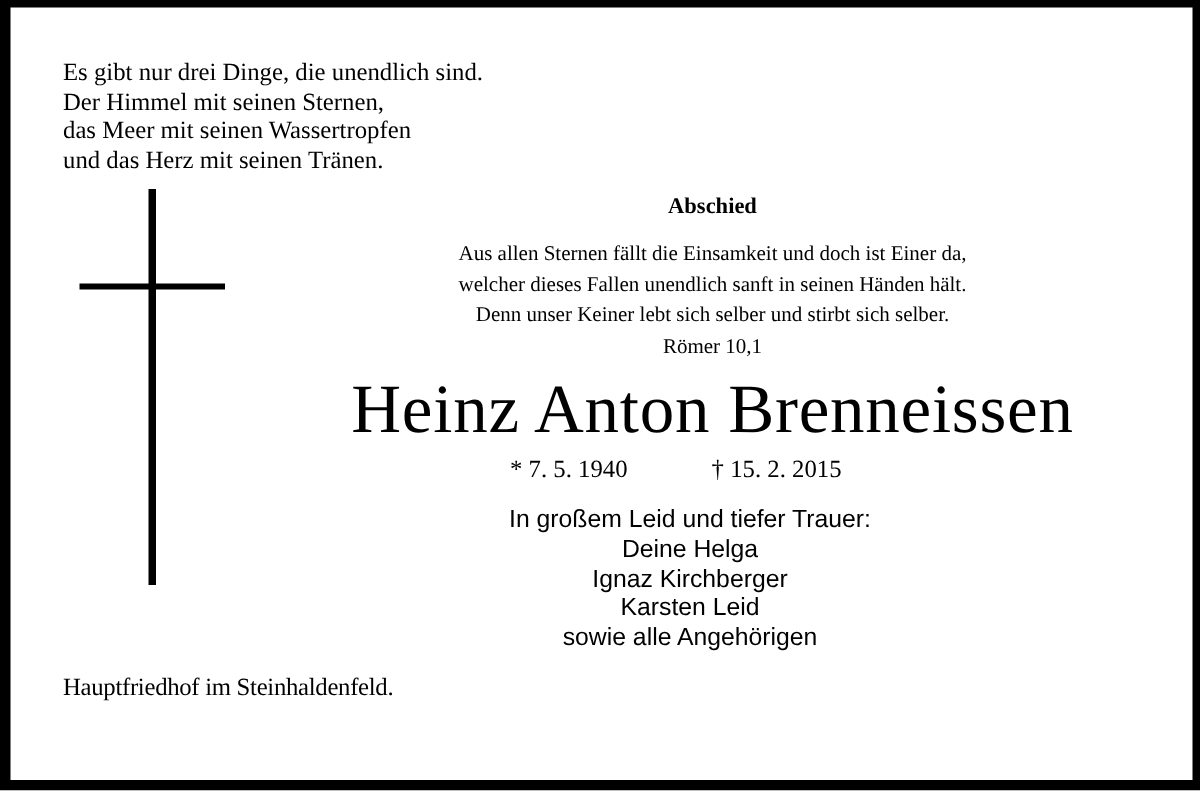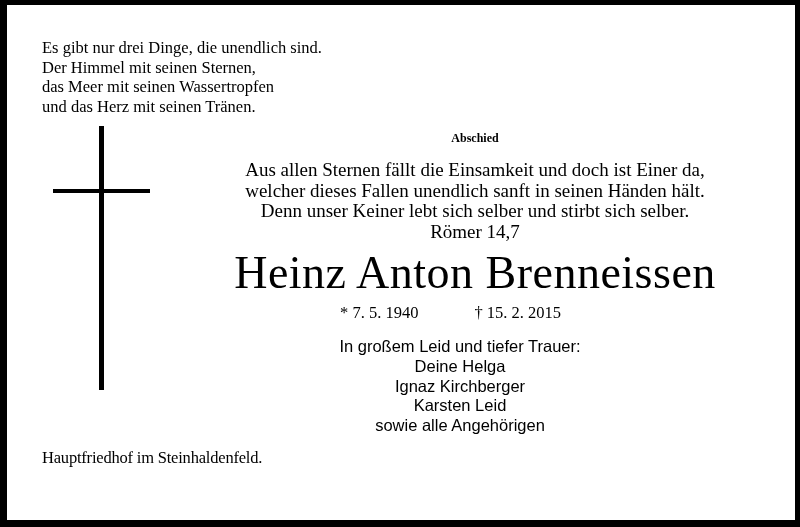--- a/index.html
+++ b/index.html
@@ -4,22 +4,22 @@
   <style>
     html, body { margin: 0; padding: 0; background: #ffffff; }
     body { width: 800px; height: 527px; position: relative; overflow: hidden; font-family: "DejaVu Serif", "Liberation Serif", serif; color: #000; }
     .frame { position: absolute; left: 0; top: 0; width: 800px; height: 527px; box-sizing: border-box;
              border-top: 5px solid #000; border-left: 7px solid #000; border-right: 5px solid #000; border-bottom: 7px solid #000; background: #fff; }
     .poem { position: absolute; left: 42px; top: 38px; font-family: "Liberation Serif", serif; font-size: 16.5px; line-height: 19.5px; }
     .poem div { white-space: nowrap; }
     .cross-v { position: absolute; left: 99px; top: 126px; width: 5px; height: 264px; background: #000; }
     .cross-h { position: absolute; left: 53px; top: 189px; width: 97px; height: 4px; background: #000; }
     .center { position: absolute; left: 200px; width: 550px; text-align: center; font-family: "Liberation Serif", serif; }
-    .heading { top: 127px; font-weight: bold; font-size: 12px; line-height: 22px; }
-    .quote { top: 160px; font-size: 19px; line-height: 20.5px; }
+    .heading { top: 127px; font-weight: bold; font-size: 15px; line-height: 22px; }
+    .quote { top: 160px; font-size: 14px; line-height: 20.5px; }
     .quote div { white-space: nowrap; }
     .name { top: 246px; font-size: 46px; line-height: 54px; letter-spacing: 0.5px; white-space: nowrap; }
     .dates { position: absolute; top: 303px; left: 340px; font-family: "Liberation Serif", serif; font-size: 16.5px; line-height: 20px; white-space: nowrap; }
     .dates span { display: inline-block; }
     .dates .death { margin-left: 56px; }
     .mourn { position: absolute; top: 337px; left: 300px; width: 320px; text-align: center; font-family: Liberation Sans, sans-serif; font-size: 16.5px; line-height: 19.8px; }
     .mourn div { white-space: nowrap; }
     .footer { position: absolute; left: 42px; top: 448px; font-family: "Liberation Serif", serif; font-size: 16.5px; line-height: 20px; letter-spacing: -0.2px; }
     .footer div { white-space: nowrap; }
   </style>
@@ -39,21 +39,21 @@
   <div class="cross-v"></div>
   <div class="cross-h"></div>
 </div>
 
 <div class="center heading">Abschied</div>
 
 <div class="center quote">
   <div>Aus allen Sternen fällt die Einsamkeit und doch ist Einer da,</div>
   <div>welcher dieses Fallen unendlich sanft in seinen Händen hält.</div>
   <div>Denn unser Keiner lebt sich selber und stirbt sich selber.</div>
-  <div>Römer 14,7</div>
+  <div>Römer 10,1</div>
 </div>
 
 <div class="center name">Heinz Anton Brenneissen</div>
 
 <div class="dates">
   <span>* 7. 5. 1940</span><span class="death">† 15. 2. 2015</span>
 </div>
 
 <div class="mourn">
   <div>In großem Leid und tiefer Trauer:</div>

